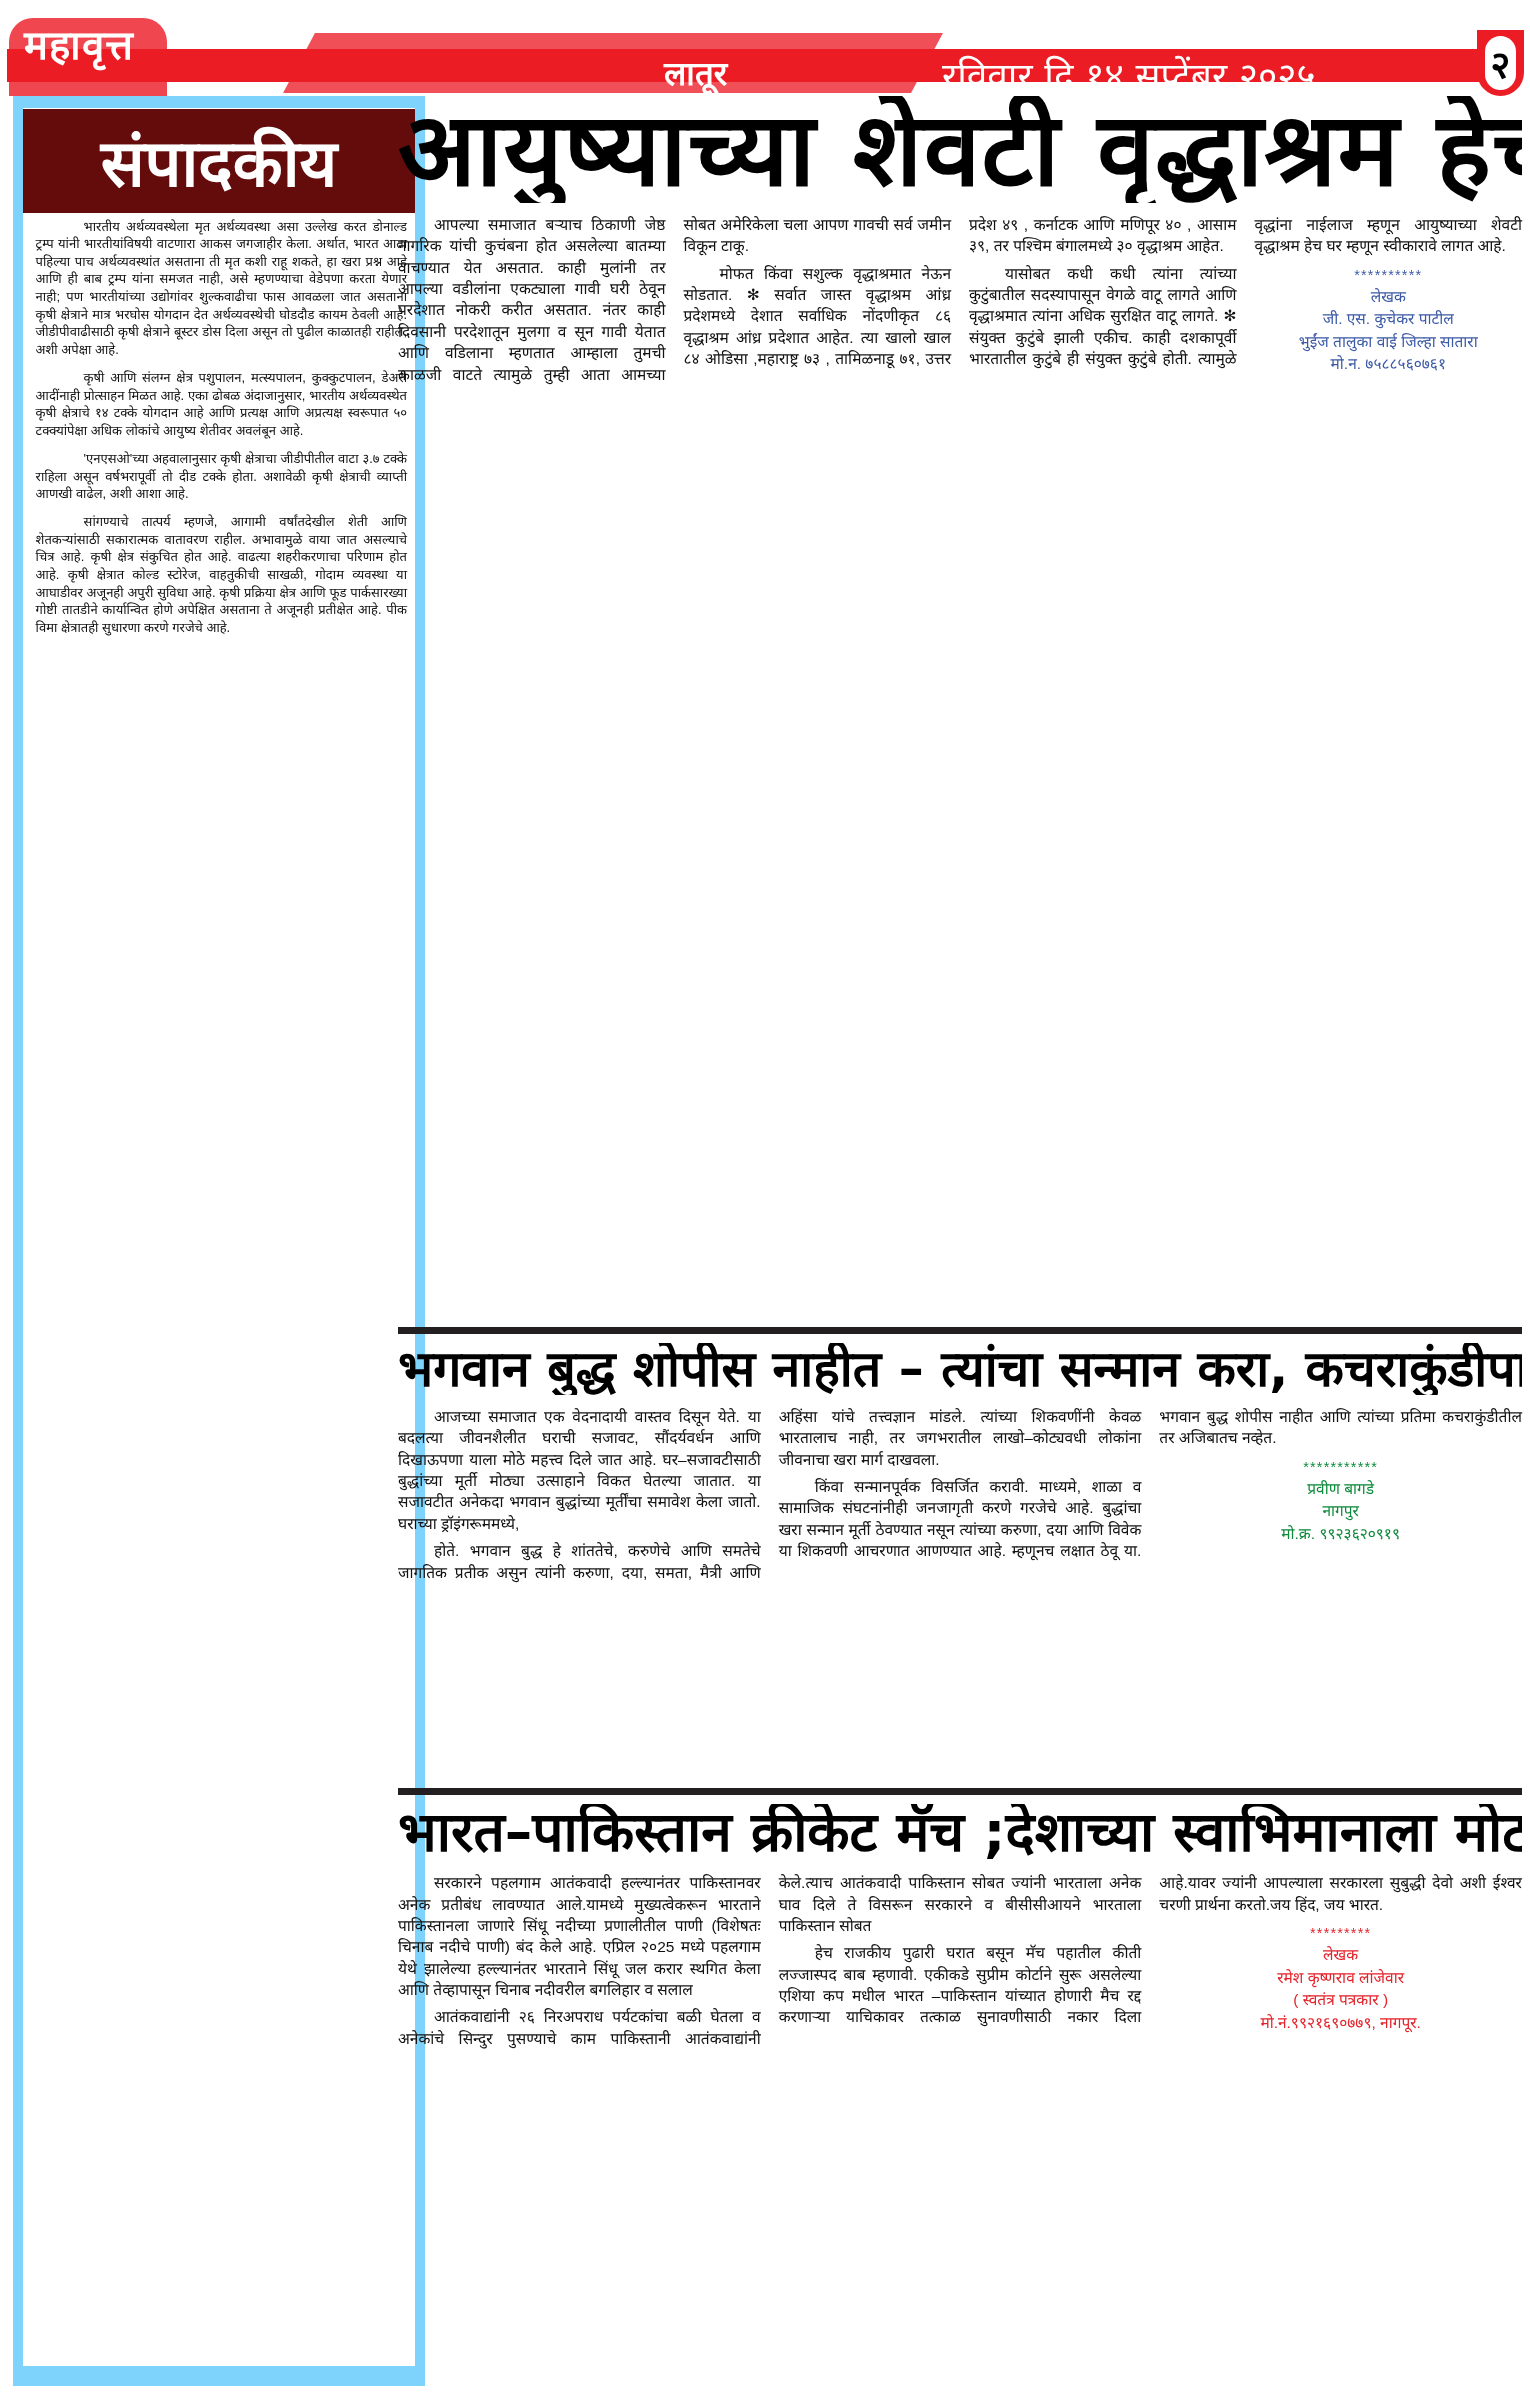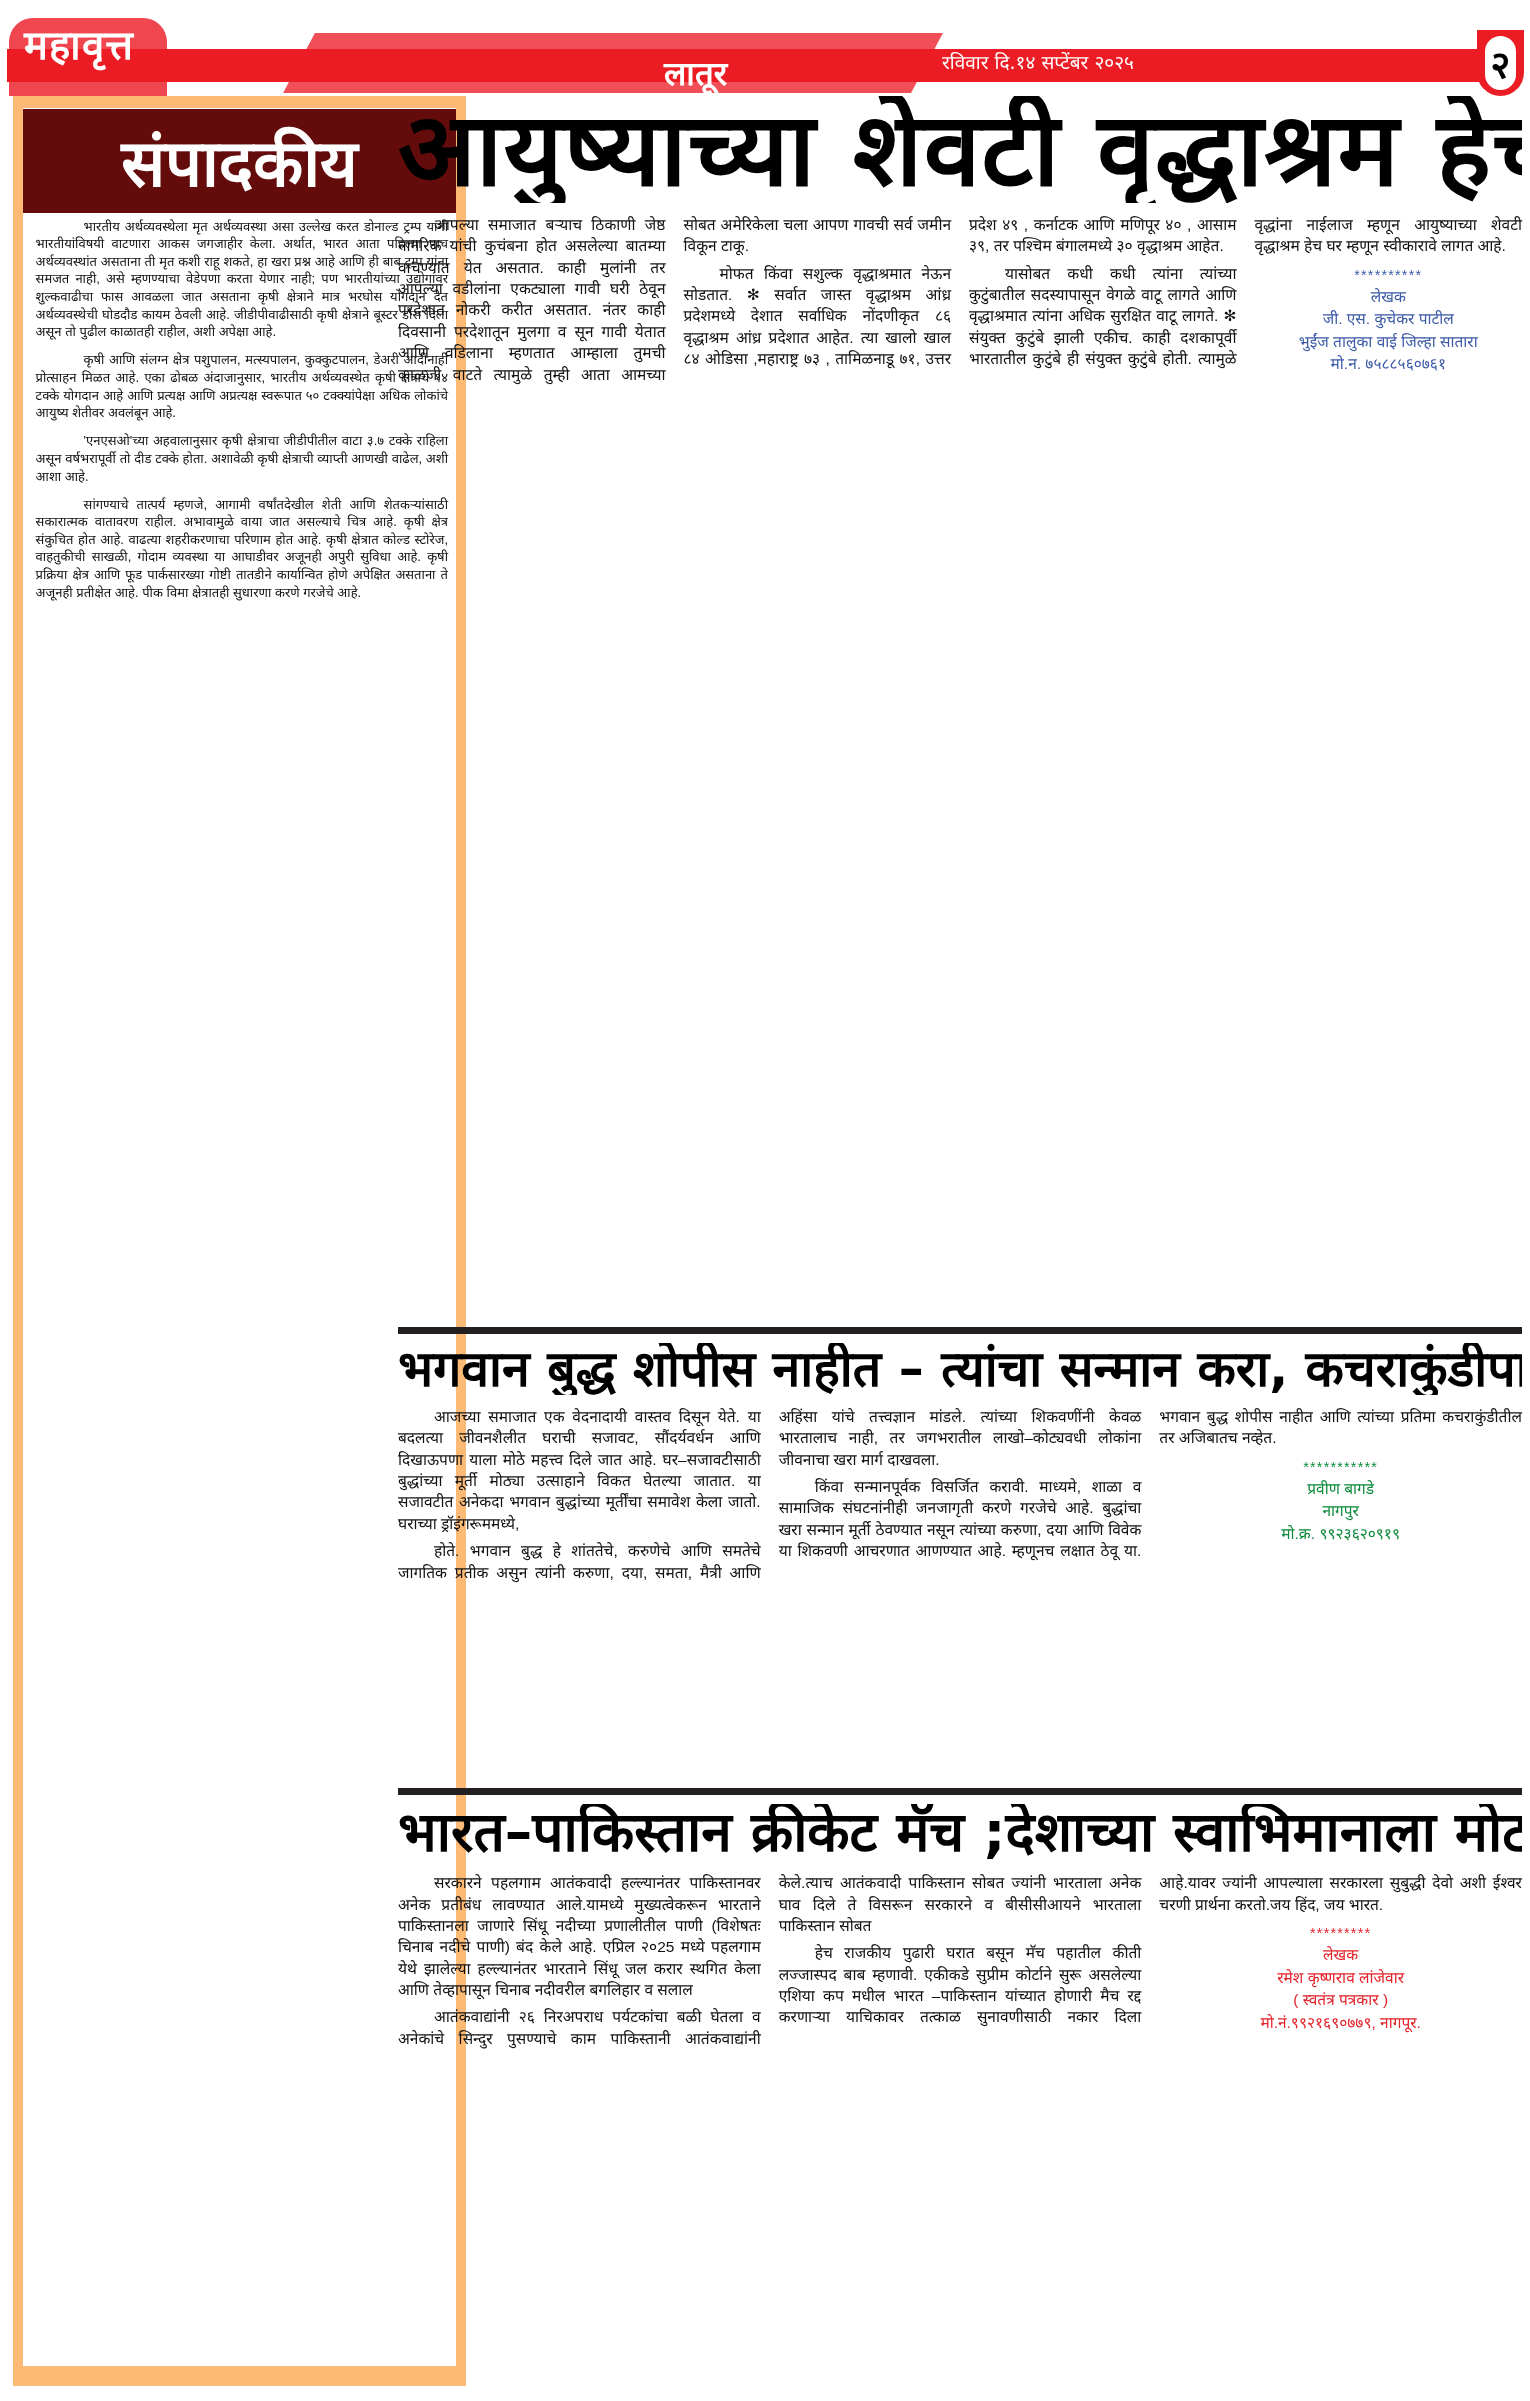--- a/index.html
+++ b/index.html
@@ -6,26 +6,26 @@
   html, body { width: 1530px; height: 2401px; background: #ffffff; overflow: hidden; }
   body { font-family: "DejaVu Sans", "Liberation Sans", sans-serif; color: #111; position: relative; }
 
   
   .masthead { position: absolute; left: 0; top: 0; width: 1530px; height: 96px; }
   .mh-tab { position: absolute; left: 9px; top: 18px; width: 158px; height: 78px; background: #f0464f; border-radius: 24px 24px 0 0; }
   .mh-band { position: absolute; left: 7.2px; top: 49px; width: 1507px; height: 33px; background: #ec1c24; }
   .mh-slant { position: absolute; left: 299px; top: 33px; width: 628px; height: 60px; background: #f0464f; transform: skewX(-28deg); opacity: .95; }
   .mh-brand { position: absolute; left: 24px; top: 25px; font-size: 40px; font-weight: bold; color: #fff; letter-spacing: 1.2px; line-height: 1; }
   .mh-city { position: absolute; left: 664px; top: 50px; font-size: 33px; font-weight: bold; color: #fff; }
-  .mh-date { position: absolute; left: 942px; top: 49px; font-size: 19px; color: #fff; }
+  .mh-date { position: absolute; left: 942px; top: 49px; font-size: 37px; color: #fff; }
   .mh-page { position: absolute; left: 1477px; top: 30px; width: 47px; height: 66px; background: #ec1c24; border-radius: 0 0 24px 24px; display:flex; align-items:center; justify-content:center; }
   .mh-page span { display:flex; align-items:center; justify-content:center; width: 31px; height: 54px; background:#fff; border-radius: 15.5px; font-size: 38px; font-weight: bold; color: #000; }
 
   
-  .editorial { position: absolute; left: 13px; top: 96px; width: 453px; height: 2290px; background: #fdba74; padding: 12px 9.6px 10.8px 9.6px; }
+  .editorial { position: absolute; left: 13px; top: 96px; width: 412px; height: 2290px; background: #7dd3fc; padding: 12px 9.6px 10.8px 9.6px; }
   .ed-label { background: #640c0c; color: #fff; height: 105px; display:flex; align-items:center; justify-content:center; font-size: 65px; font-weight: bold; border-top: 1.2px solid #fff; }
   .ed-inner { background: #fff; height: 2153px; padding: 4.8px 8.4px 6px 13px; }
   .ed-title { font-size: 48px; font-weight: bold; text-align: center; line-height: 1.2; margin-bottom: 13px; color: #111; }
   .ed-body p { font-size: 13px; line-height: 1.35; text-align: justify; margin-bottom: 10.8px; text-indent: 48px; font-family: "Liberation Sans", sans-serif; }
 
   
   .art { position: absolute; left: 398px; width: 1124px; }
   .art-1 { top: 96px; height: 1220px; }
   .art-2 { top: 1327px; height: 448px; }
   .art-3 { top: 1788px; height: 614px; }

